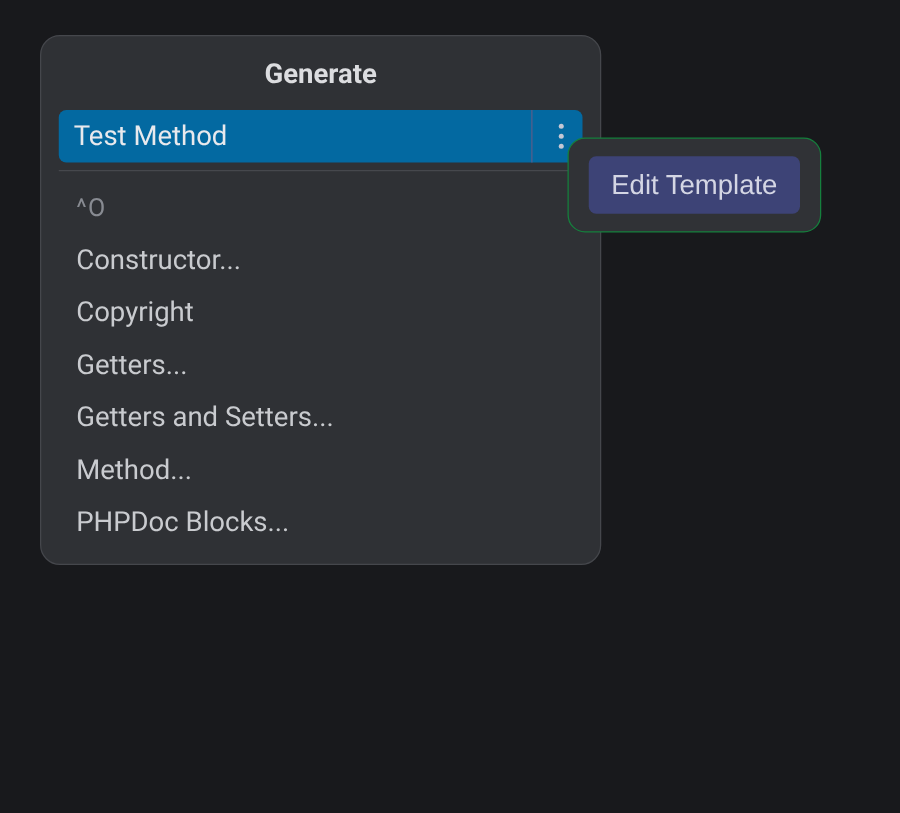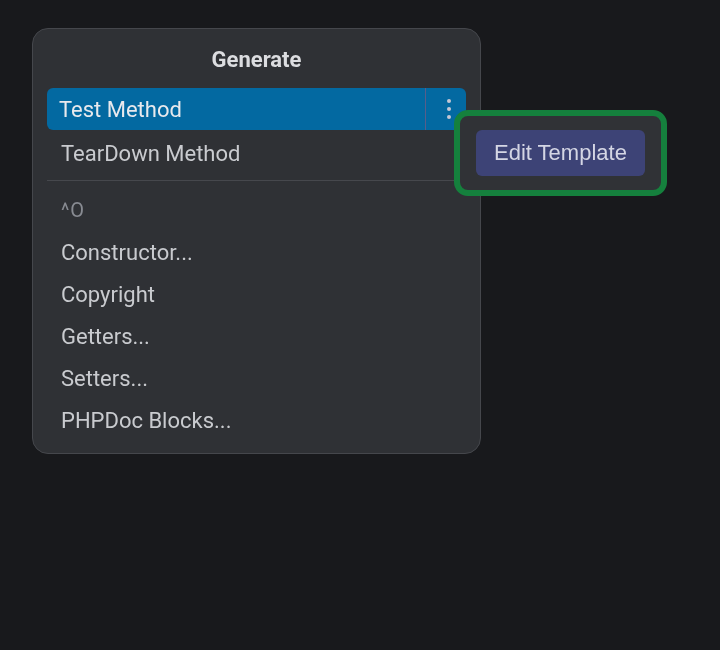--- a/index.html
+++ b/index.html
@@ -83,21 +83,21 @@
     .separator {
       height: 1px;
       background: #46484d;
       margin: 6px 14px 8px 14px;
     }
     .tooltip {
       position: absolute;
       left: 454px;
       top: 110px;
       background: #303236;
-      border: 6px solid #15803d;
+      border: 1px solid #15803d;
       border-radius: 14px;
       padding: 14px 16px;
     }
     .tooltip-button {
       background: #3d4376;
       color: #d4d6e4;
       font-size: 22px;
       border: none;
       border-radius: 6px;
       padding: 10px 18px;
@@ -114,46 +114,46 @@
     <span class="menu-item-label">Test Method</span>
     <div class="more-icon-wrap">
       <div class="more-icon">
         <span></span>
           <span></span>
           <span></span>
       </div>
     </div>
   </div>
 
-  <div class="menu-item">
-    <span class="menu-item-label">TearDown Method</span>
-  </div>
 
   <div class="separator"></div>
 
   <div class="menu-item">
     <span class="shortcut">^O</span>
   </div>
 
 
   <div class="menu-item">
     <span class="menu-item-label">Constructor...</span>
   </div>
 
   <div class="menu-item">
     <span class="menu-item-label">Copyright</span>
   </div>
 
   <div class="menu-item">
     <span class="menu-item-label">Getters...</span>
   </div>
 
+  <div class="menu-item">
+    <span class="menu-item-label">Getters and Setters...</span>
+  </div>
 
   <div class="menu-item">
-    <span class="menu-item-label">Setters...</span>
+    <span class="menu-item-label">Method...</span>
   </div>
 
   <div class="menu-item">
     <span class="menu-item-label">PHPDoc Blocks...</span>
   </div>
 </div>
 
 <div class="tooltip">
   <button class="tooltip-button">Edit Template</button>
 </div>

